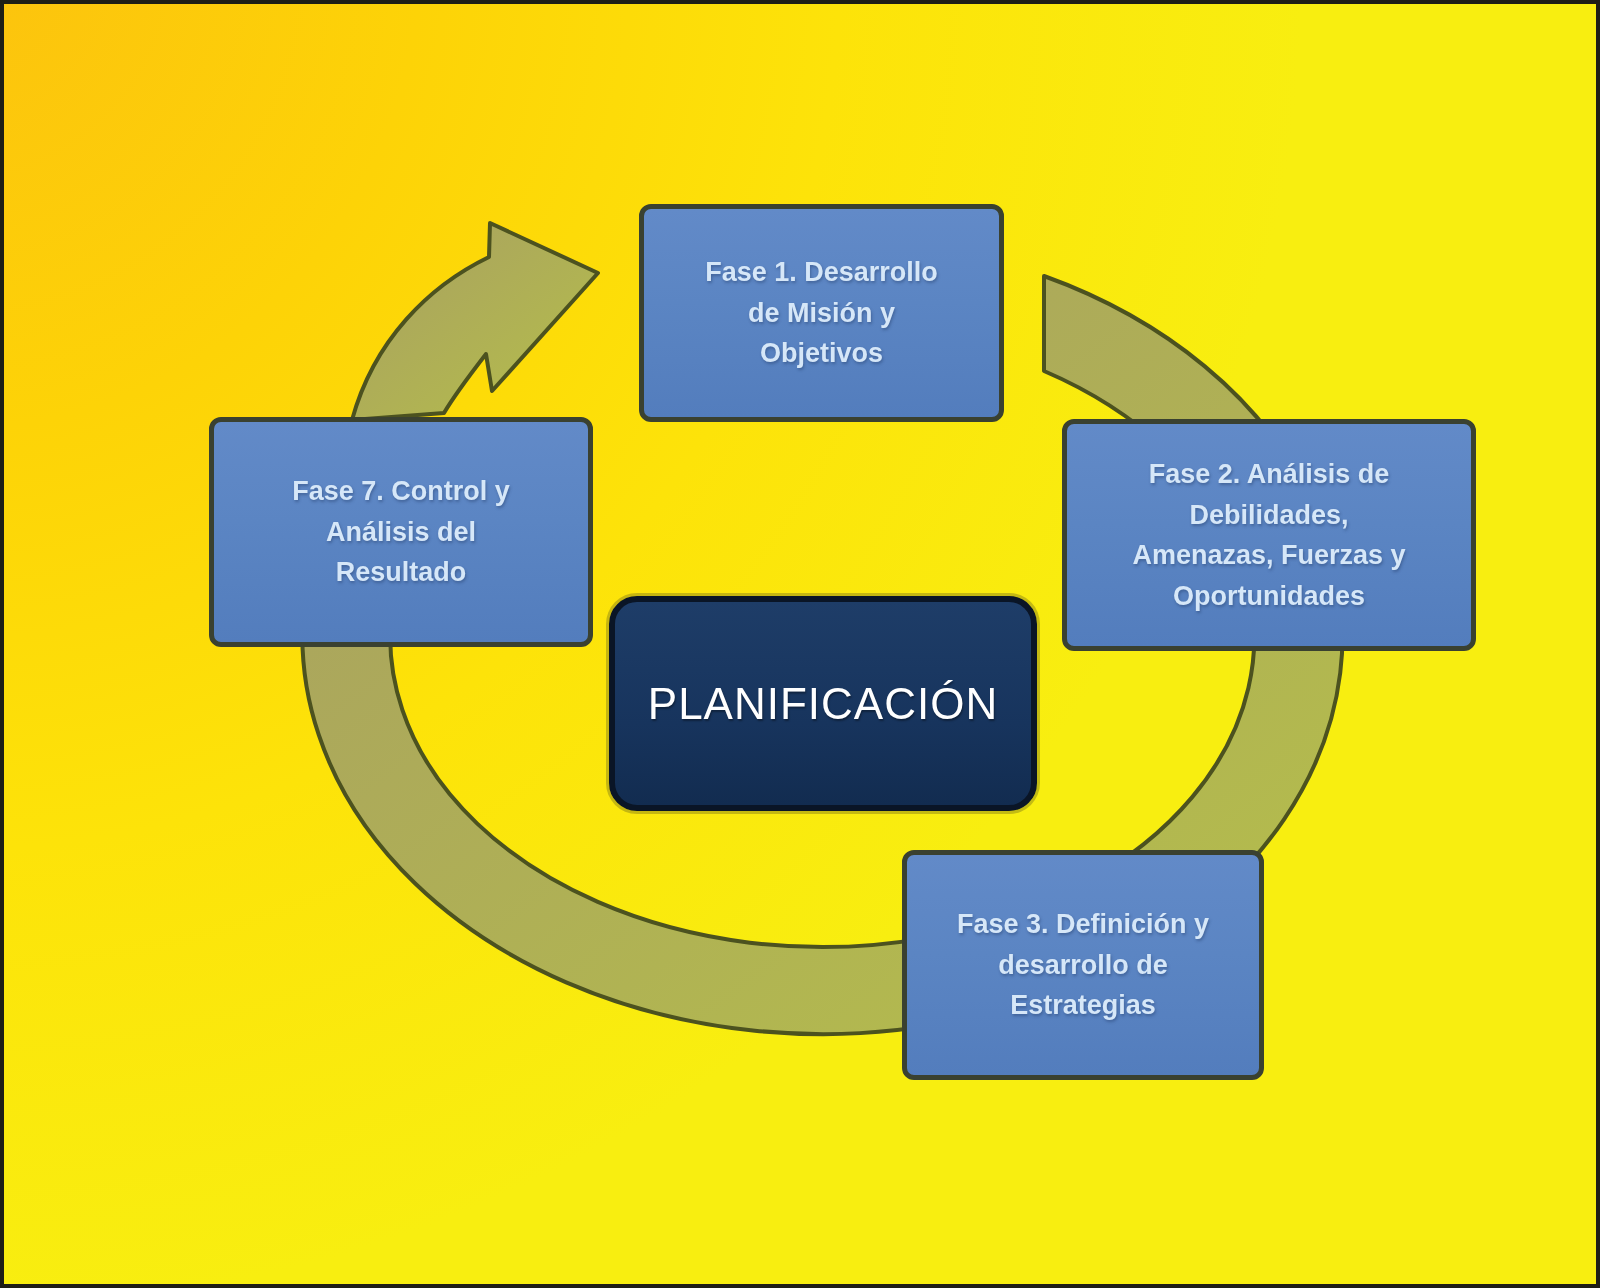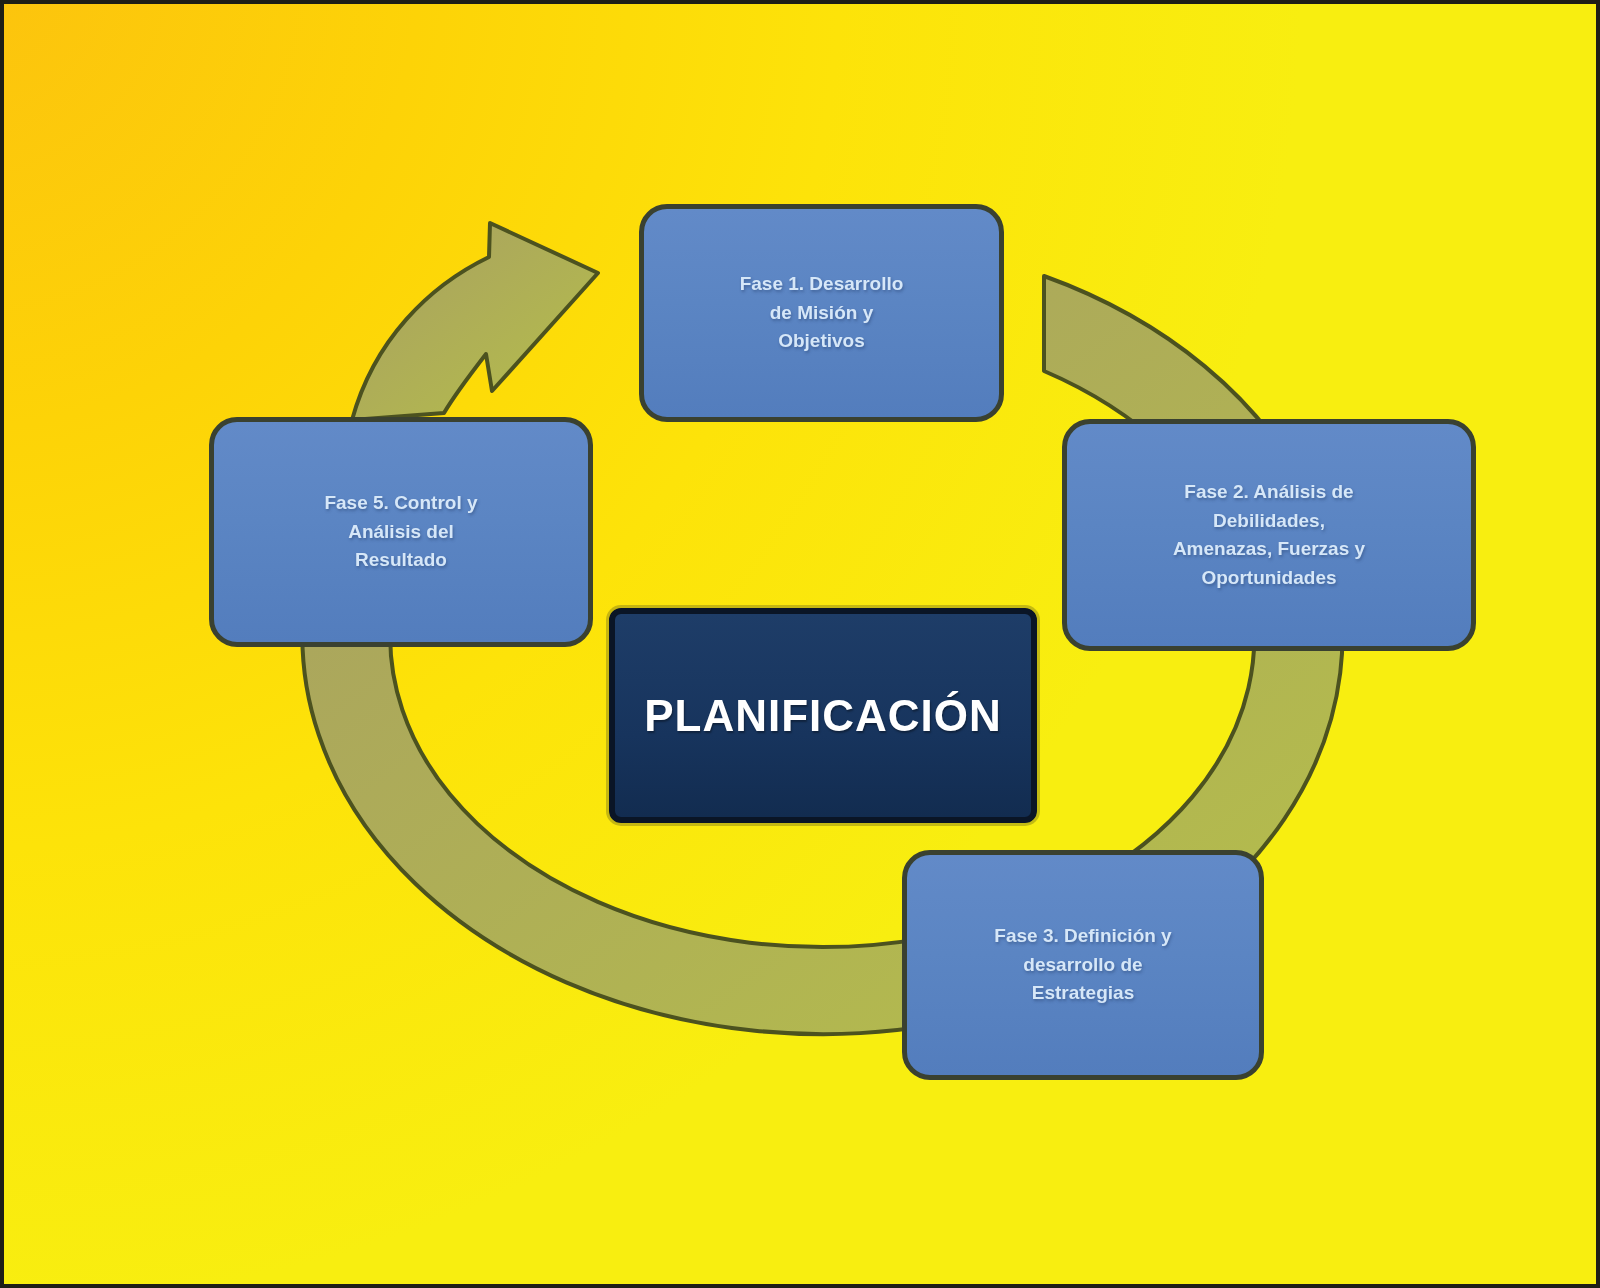--- a/index.html
+++ b/index.html
@@ -22,58 +22,57 @@
     left: 0;
     top: 0;
     width: 1600px;
     height: 1288px;
   }
   .phase {
     position: absolute;
     box-sizing: border-box;
     background: linear-gradient(180deg, #628ac8 0%, #5b85c3 45%, #537dbd 100%);
     border: 5px solid #3a4130;
-    border-radius: 28px;
+    border-radius: 12px;
     display: flex;
     align-items: center;
     justify-content: center;
     text-align: center;
     color: #d6e7f8;
-    font-size: 19px;
+    font-size: 27px;
     font-weight: bold;
     line-height: 1.5;
     white-space: pre;
     text-shadow: 1px 2px 3px rgba(35, 60, 105, 0.45);
   }
   .phase-1 { left: 635px;  top: 200px; width: 365px; height: 218px; }
   .phase-2 { left: 1058px; top: 415px; width: 414px; height: 232px; }
   .phase-3 { left: 898px;  top: 846px; width: 362px; height: 230px; }
   .phase-4 { left: 355px;  top: 850px; width: 370px; height: 230px; }
   .phase-5 { left: 205px;  top: 413px; width: 384px; height: 230px; }
   .center-box {
     position: absolute;
     left: 605px;
     top: 592px;
     width: 428px;
     height: 215px;
     box-sizing: border-box;
     background: linear-gradient(180deg, #1e3d68 0%, #17345d 60%, #122c50 100%);
     border: 6px solid #0a1526;
-    border-radius: 12px;
+    border-radius: 28px;
     box-shadow: 0 0 0 3px rgba(130, 125, 25, 0.45);
     display: flex;
     align-items: center;
     justify-content: center;
     color: #ffffff;
     font-size: 44px;
-    font-weight: bold;
+    font-weight: normal;
     letter-spacing: 1px;
     text-align: center;
     text-shadow: 1px 2px 2px rgba(0, 0, 0, 0.35);
-    margin-top: 12px;
   }
 </style>
 </head>
 <body>
 
 <div class="stage">
 
   <svg class="ring-layer" viewBox="0 0 1600 1288" aria-hidden="true">
     <defs>
       <linearGradient id="ringGrad" x1="0%" y1="0%" x2="100%" y2="100%">
@@ -112,21 +111,21 @@
   </div>
 
   <div class="phase phase-3">
     <span>Fase 3. Definición y
 desarrollo de
 Estrategias</span>
   </div>
 
 
   <div class="phase phase-5">
-    <span>Fase 5. Control y
+    <span>Fase 7. Control y
 Análisis del
 Resultado</span>
   </div>
 
   <div class="center-box">
     <span>PLANIFICACIÓN</span>
   </div>
 
 </div>
 

